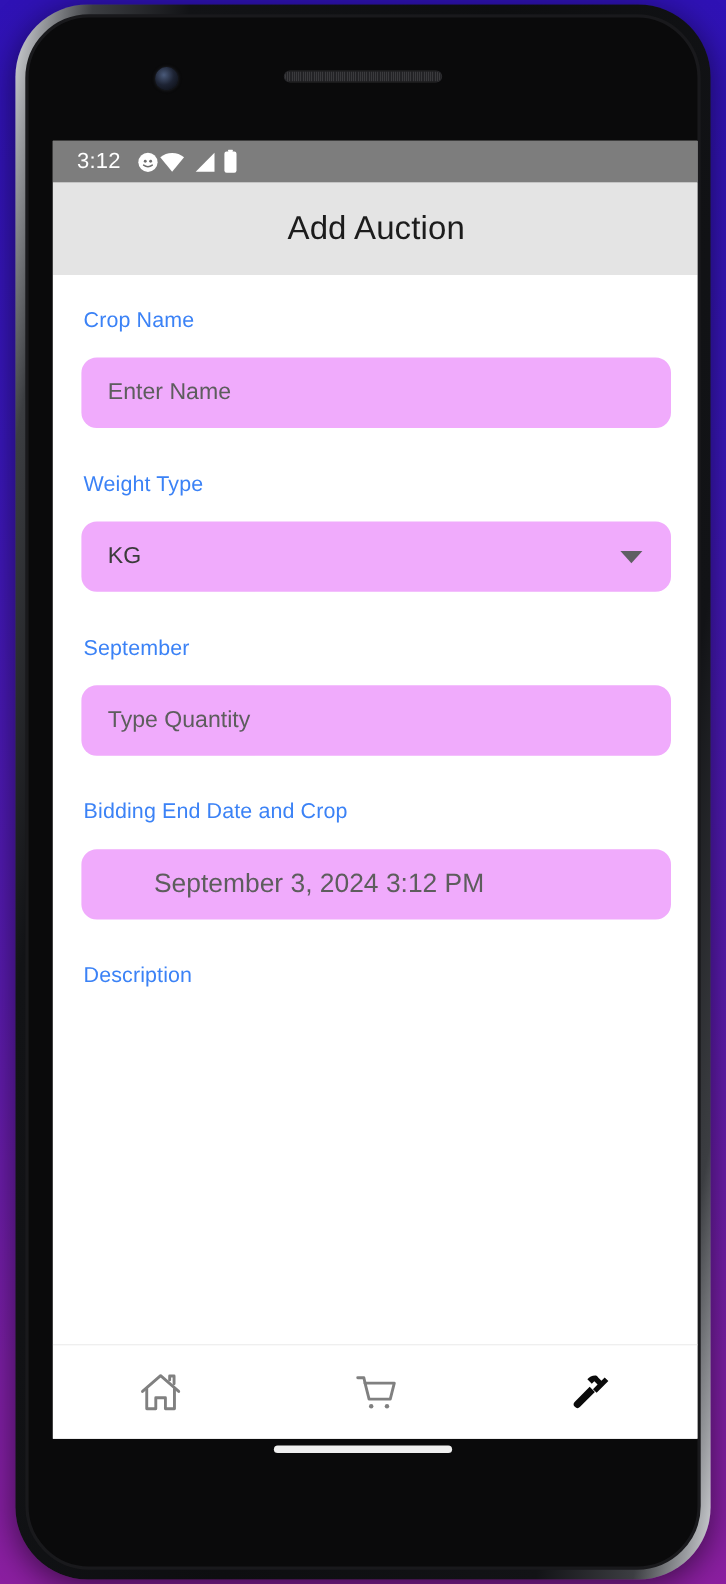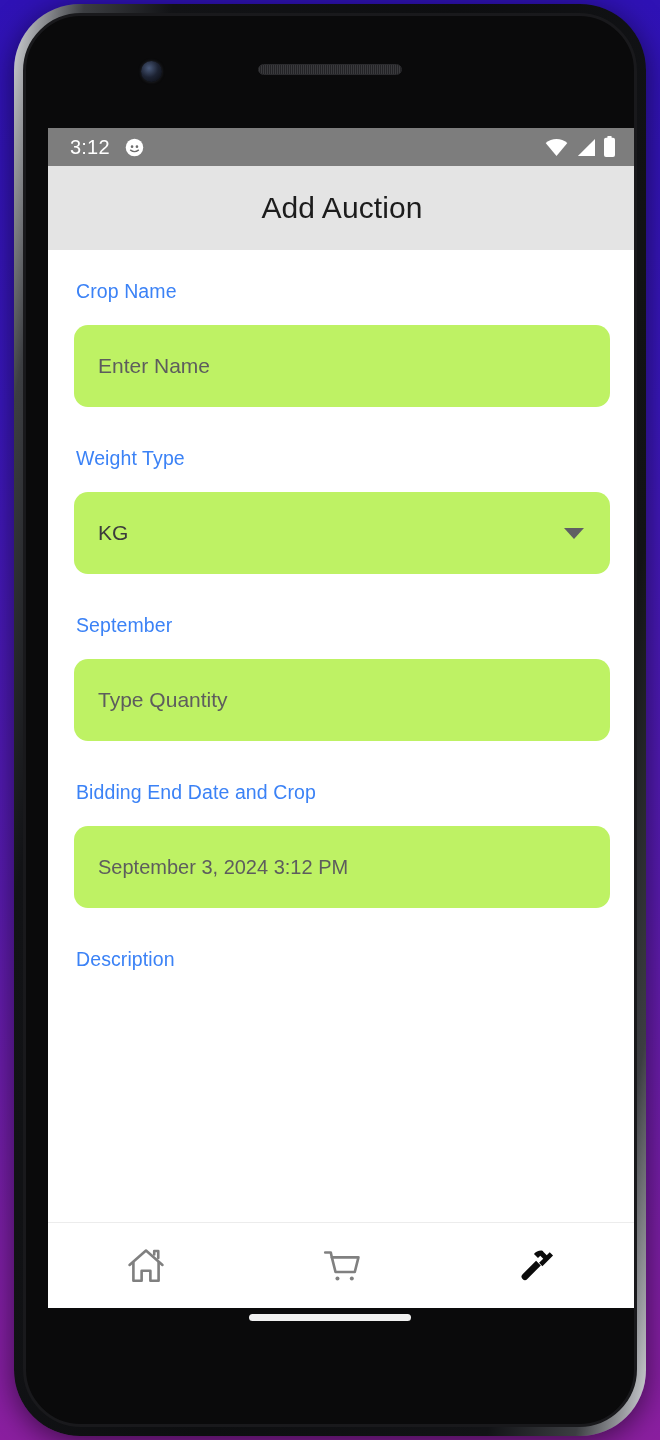--- a/index.html
+++ b/index.html
@@ -82,21 +82,21 @@
     flex-direction: column;
     overflow: hidden;
   }
 
   
   .status-bar {
     height: 38px;
     background: #7d7d7d;
     display: flex;
     align-items: center;
-    justify-content: space-between;
+    justify-content: flex-start;
     padding: 0 20px 0 22px;
     flex: none;
   }
   .status-left { display: flex; align-items: center; gap: 14px; }
   .status-time {
     color: #ffffff;
     font-size: 20px;
     letter-spacing: 0.2px;
   }
   .cat-icon { width: 21px; height: 21px; display: block; }
@@ -131,40 +131,41 @@
   .field-label {
     color: #3b82f6;
     font-size: 19.5px;
     font-weight: normal;
     letter-spacing: 0.1px;
     padding-left: 2px;
     margin-bottom: 22px;
   }
 
   .field-control {
-    height: 82px;
-    background: #bef264;
+    height: 64px;
+    background: #f0abfc;
     border-radius: 14px;
     display: flex;
     align-items: center;
     padding: 0 24px;
     margin-bottom: 40px;
   }
 
   .field-placeholder {
     font-size: 21px;
     color: #5d5d5d;
   }
   .field-value {
     font-size: 21px;
     color: #3b3b3b;
   }
   .field-value-muted {
-    font-size: 20px;
+    font-size: 24px;
     color: #5d5d5d;
+    margin-left: 42px;
   }
 
   .select-control { justify-content: space-between; }
   .caret {
     width: 0; height: 0;
     border-left: 10px solid transparent;
     border-right: 10px solid transparent;
     border-top: 11px solid #5f5f63;
     margin-right: 2px;
   }

